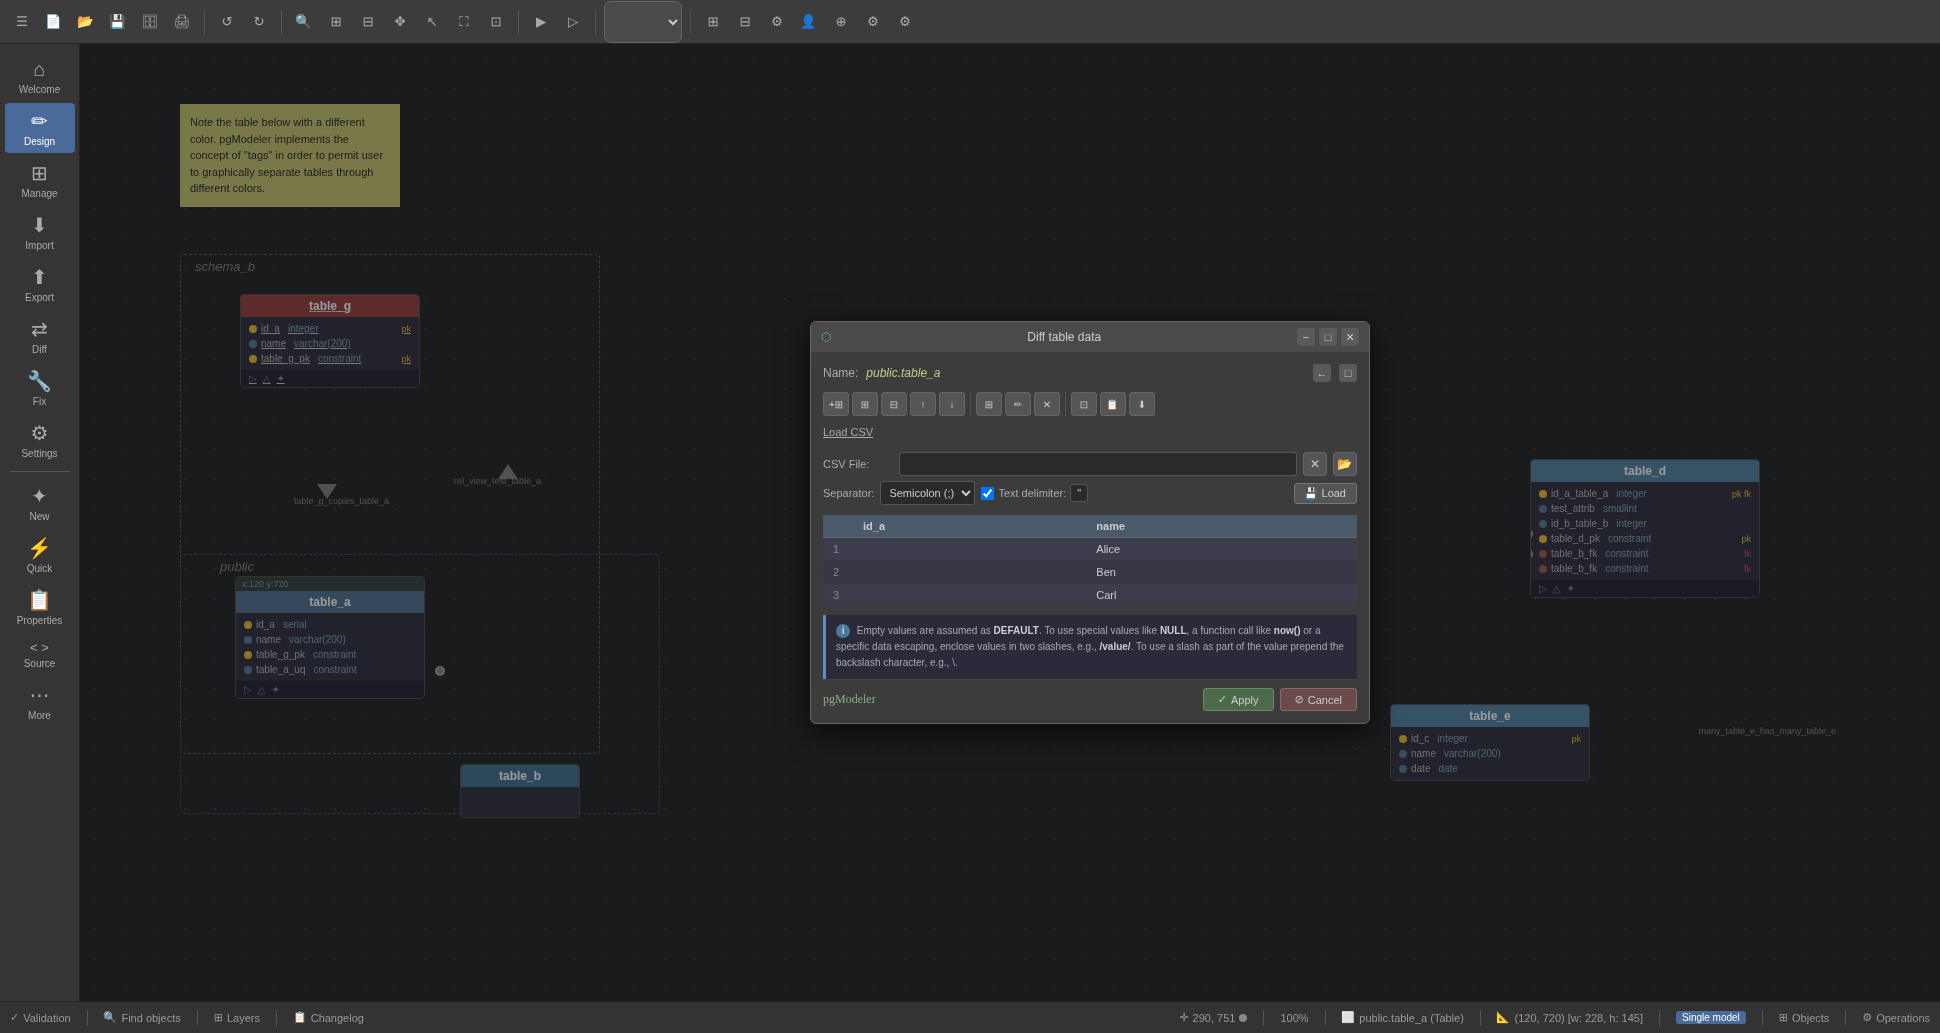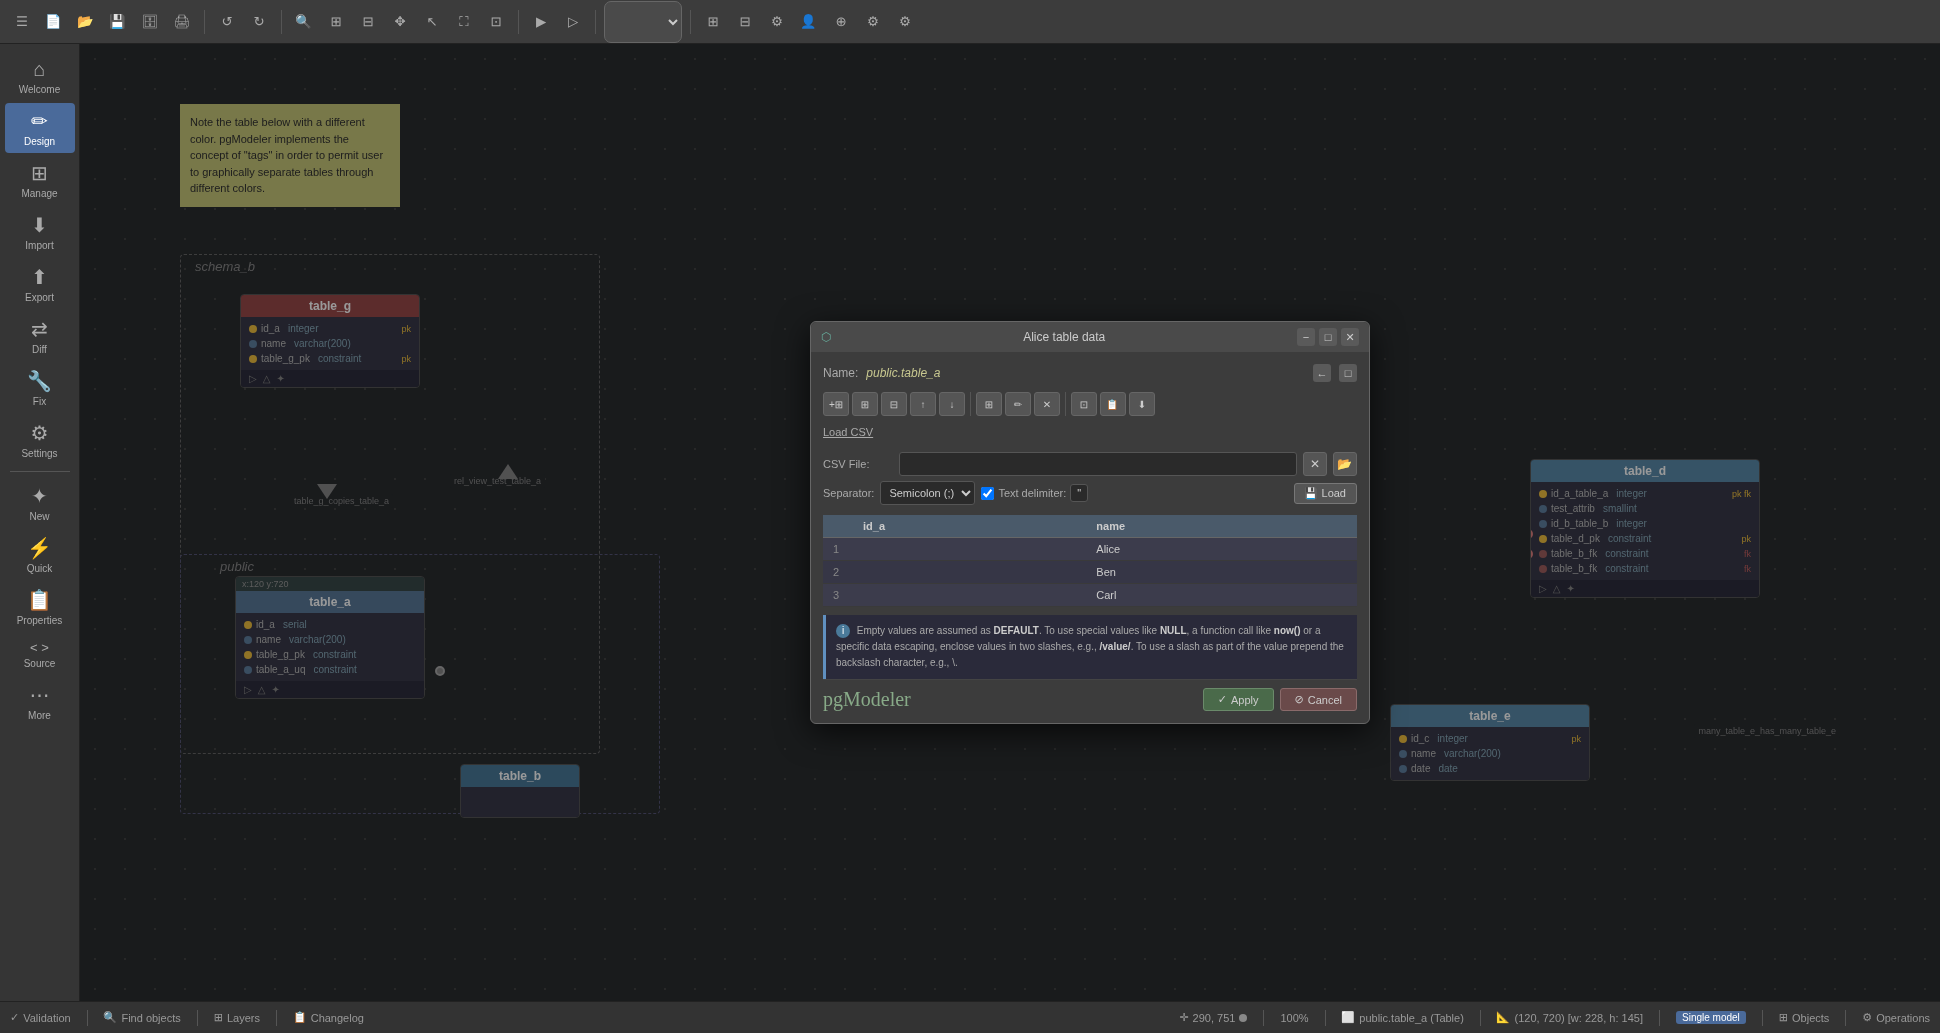--- a/index.html
+++ b/index.html
@@ -159,21 +159,21 @@
     .modal-info {
       background: #2a2a3a; border-left: 3px solid #6090c0; padding: 8px 10px;
       font-size: 10px; color: #aaa; line-height: 1.6; 
     }
     .modal-info strong { color: #ccc; }
 
     .modal-footer {
       display: flex; align-items: center; justify-content: space-between;
       padding-top: 8px; border-top: 1px solid #444;
     }
-    .pgmodeler-logo { font-size: 20px; color: #8a8; font-family: Georgia, serif; }
+    .pgmodeler-logo { font-size: 12px; color: #8a8; font-family: Georgia, serif; }
     .modal-btns { display: flex; gap: 6px; }
     .btn-apply {
       background: #4a6a4a; border: 1px solid #6a8a6a; color: #ccc;
       padding: 4px 14px; border-radius: 3px; cursor: pointer; font-size: 11px;
       display: flex; align-items: center; gap: 4px;
     }
     .btn-cancel {
       background: #6a4a4a; border: 1px solid #8a6a6a; color: #ccc;
       padding: 4px 14px; border-radius: 3px; cursor: pointer; font-size: 11px;
       display: flex; align-items: center; gap: 4px;
@@ -291,21 +291,21 @@
   <div id="canvas">
 
     <div class="canvas-note" style="left:100px;top:60px;">
       <span>Note the table below with a different color. pgModeler implements the concept of "tags" in order to permit user to graphically separate tables through different colors.</span>
     </div>
 
 
     <div class="schema-box" style="left:100px;top:210px;width:420px;height:500px;border-color:#666;"></div>
     <div class="schema-label" style="left:115px;top:215px;">schema_b</div>
 
-    <div class="db-table" style="left:160px;top:250px;min-width:180px;">
+    <div class="db-table" style="left:160px;top:250px;min-width:180px;text-decoration:underline;">
       <div class="db-table-header" style="background:#9a4a4a;">table_g</div>
       <div class="db-table-body">
         <div class="db-table-row">
           <span class="col-icon col-icon-pk"></span>
           <span>id_a</span>
           <span style="color:#8ab;margin-left:4px;">integer</span>
           <span style="margin-left:auto;color:#f0c040;font-size:9px;">pk</span>
         </div>
         <div class="db-table-row">
           <span class="col-icon col-icon-normal"></span>
@@ -447,21 +447,21 @@
 
     <div class="connector-label" style="right:100px;top:680px;">many_table_e_has_many_table_e</div>
 
     <div id="modal-overlay">
       <div id="modal" style="position:relative;left:80px;">
 
         <div id="modal-titlebar">
           <div style="display:flex;align-items:center;gap:6px;">
             <span style="color:#6a9;">⬡</span>
           </div>
-          <span class="title">Alice table data</span>
+          <span class="title">Diff table data</span>
           <div style="display:flex;gap:4px;">
             <button class="modal-ctrl-btn">−</button>
             <button class="modal-ctrl-btn">□</button>
             <button class="modal-ctrl-btn">✕</button>
           </div>
         </div>
 
         <div id="modal-body">
 
           <div class="name-row">

